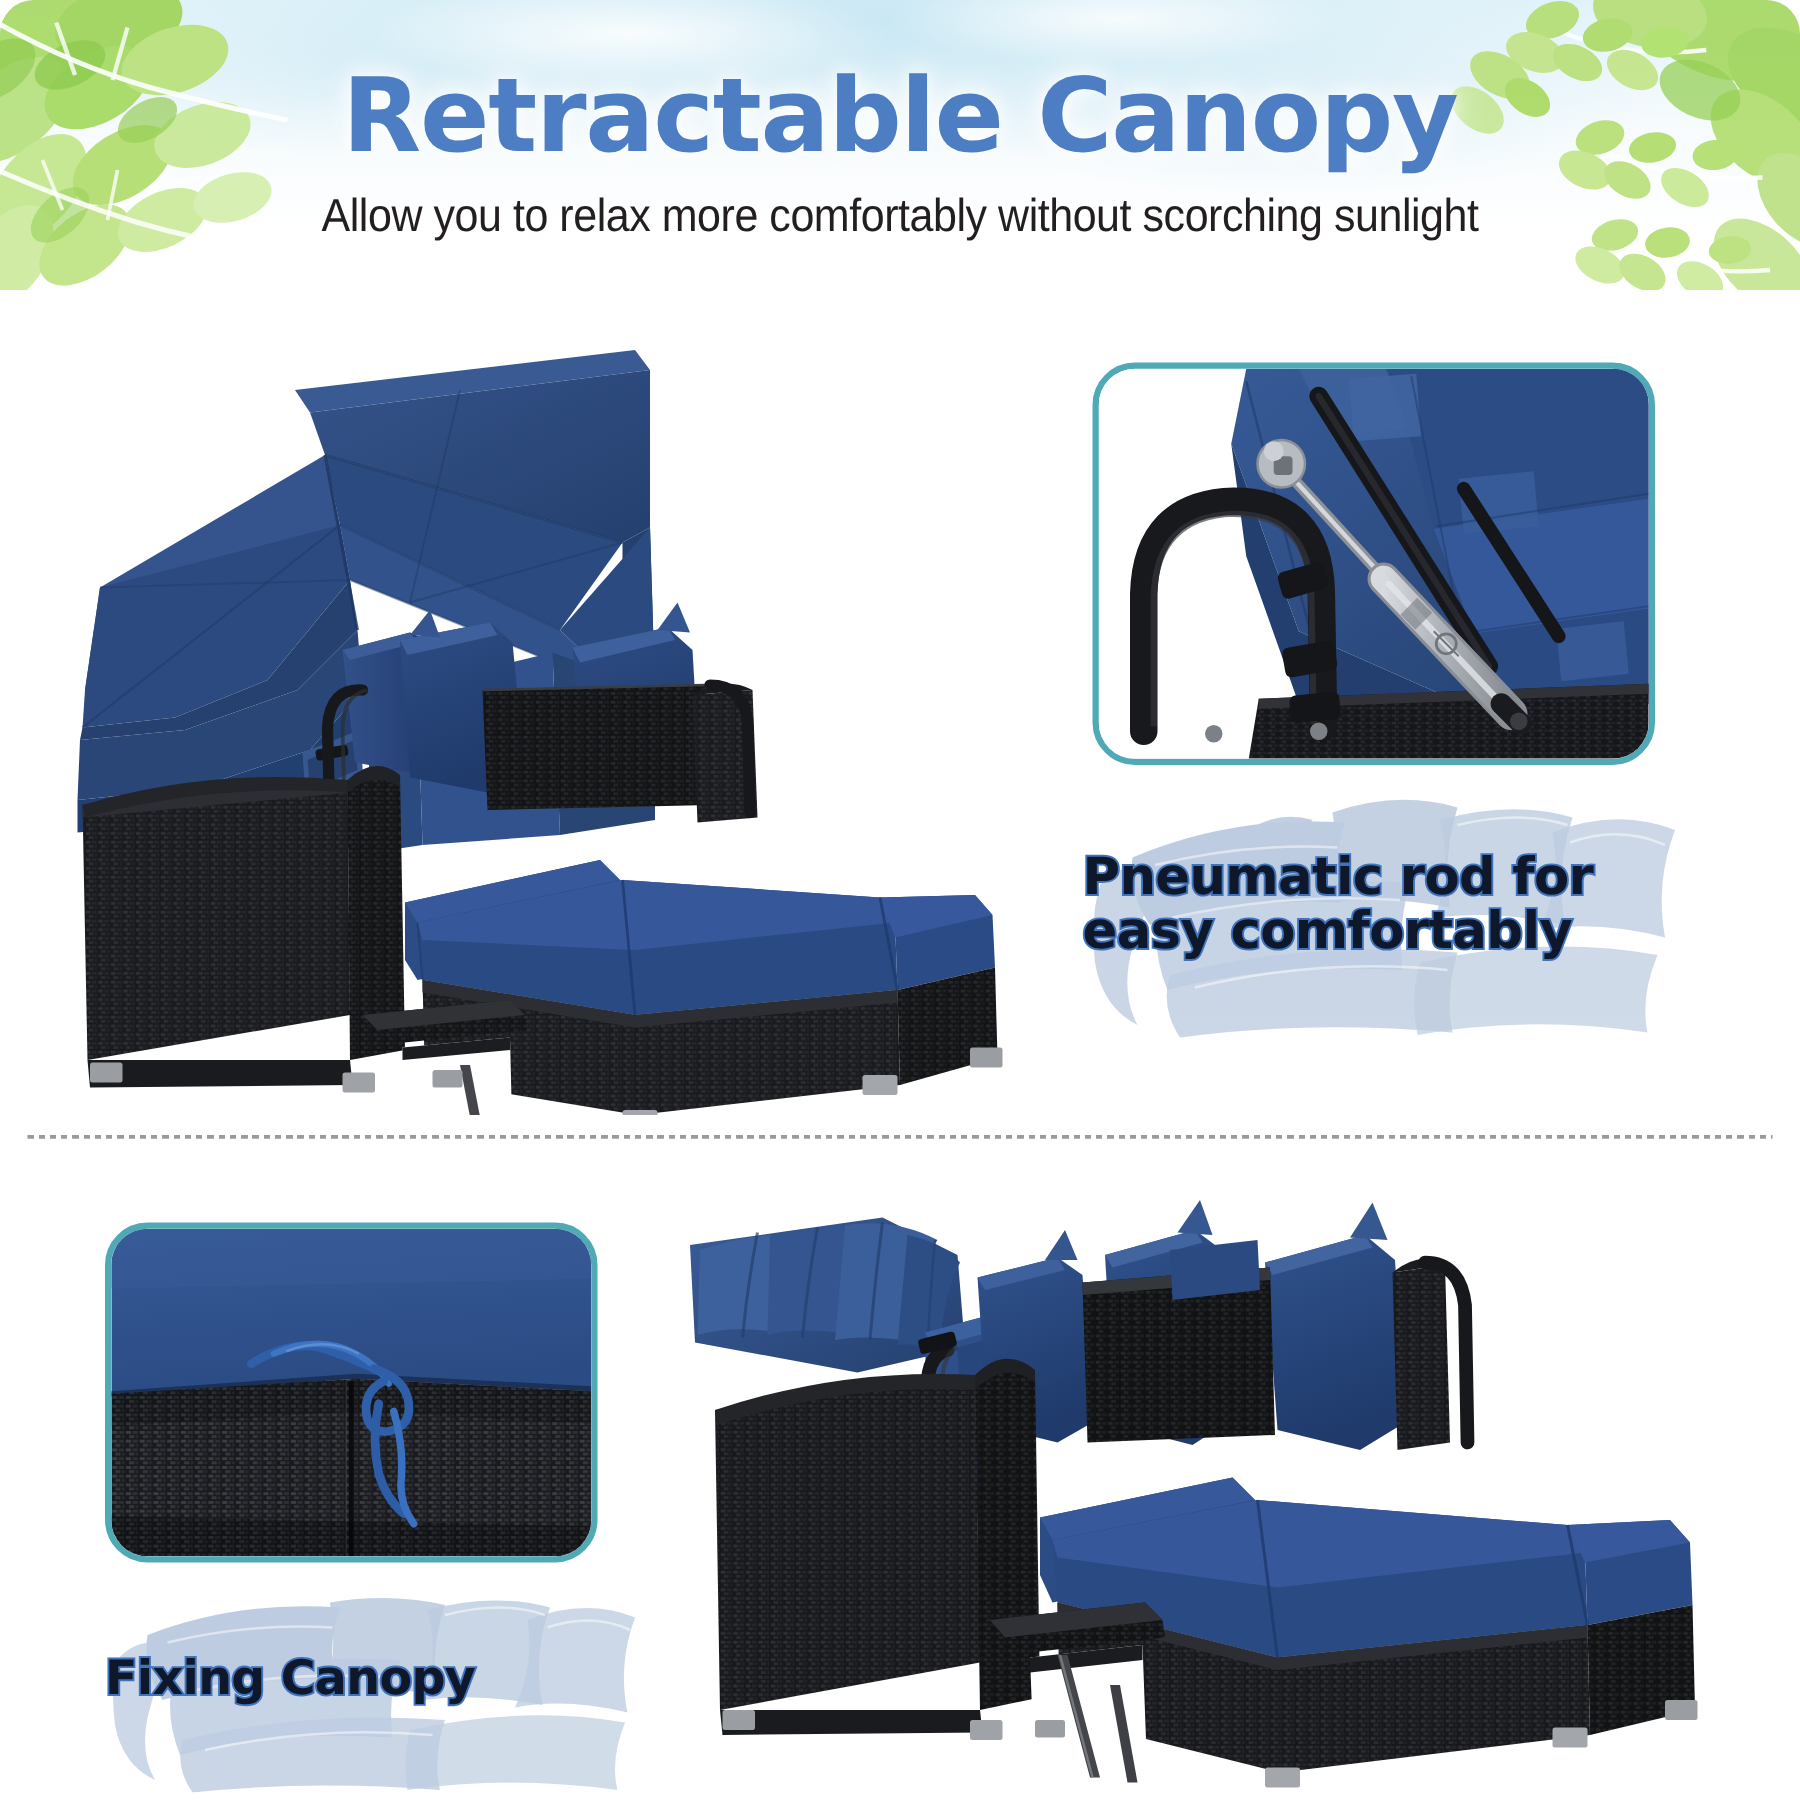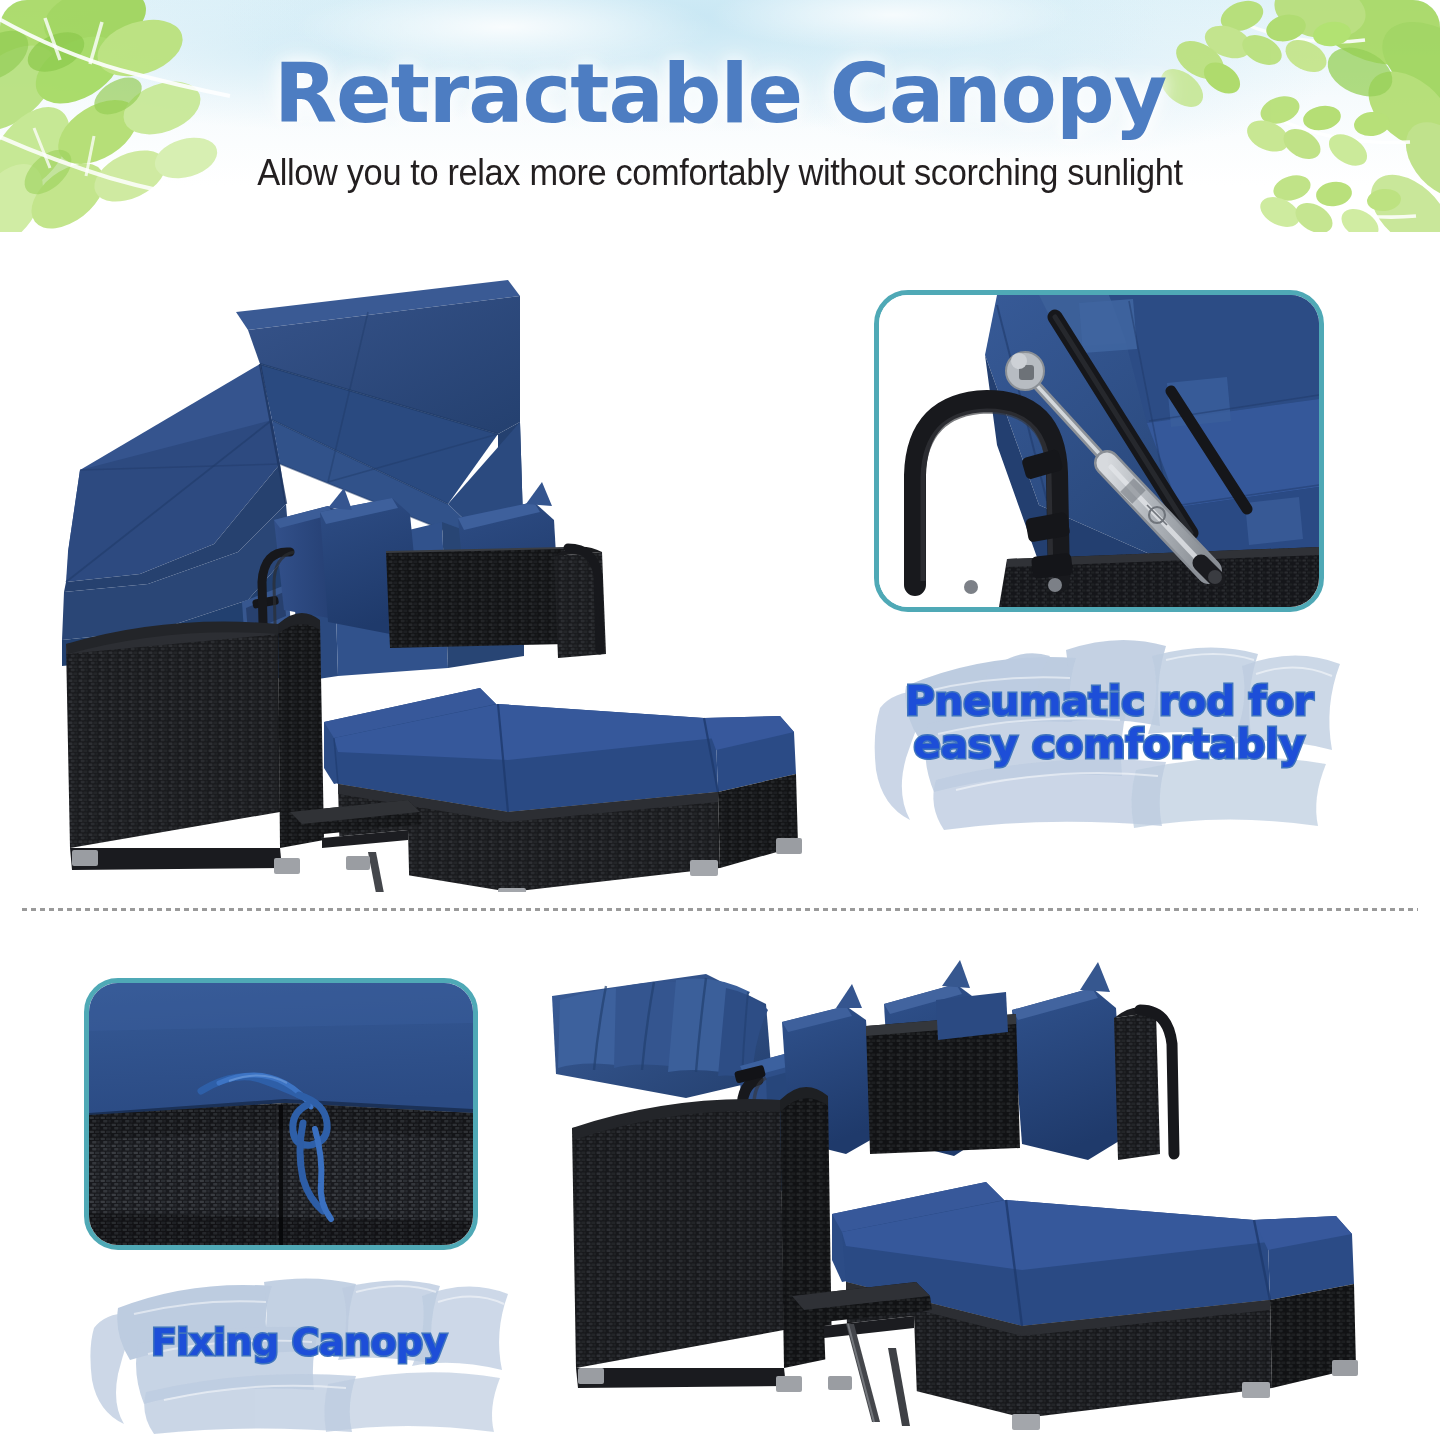--- a/index.html
+++ b/index.html
@@ -100,24 +100,24 @@
     box-sizing: border-box;
   }
 
   
   .brush-caption { position: absolute; }
   .brush-caption .brush-svg { position: absolute; left: 0; top: 0; }
   .brush-caption .cap-text {
     position: absolute;
     left: 0;
     width: 100%;
-    text-align: center;
+    text-align: left;
     font-family: "DejaVu Sans", sans-serif;
     font-weight: bold;
-    color: #1d4ed8;
+    color: #0f172a;
     -webkit-text-stroke: 3px #3f74bd;
     paint-order: stroke fill;
     line-height: 1.06;
     letter-spacing: -0.5px;
   }
   .brush-caption .cap-text span { display: block; }
 
   
   .prod { position: absolute; }
   .prod svg { display: block; }

